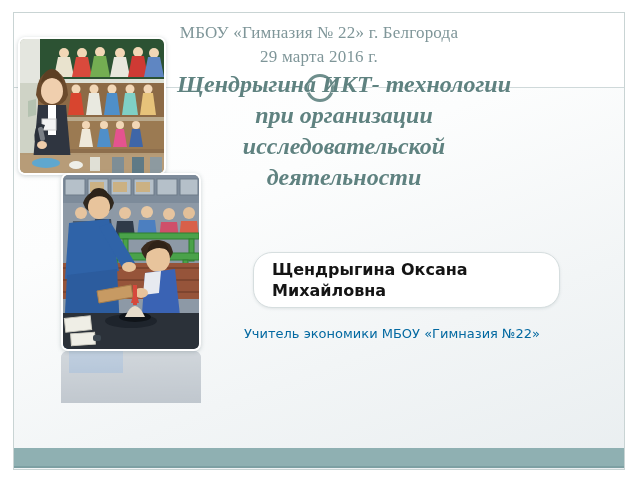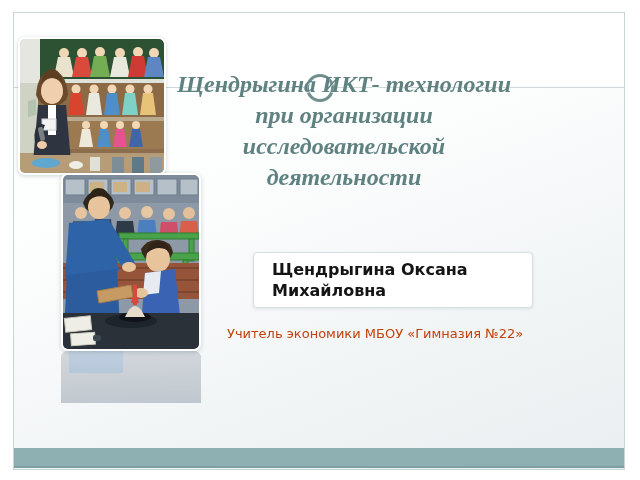--- a/index.html
+++ b/index.html
@@ -168,25 +168,25 @@
     color: #5f8280;
     white-space: pre-line;
     text-shadow: 0 1px 0 rgba(255,255,255,0.7);
   }
 
   
   .author-card {
     position: absolute;
     left: 239px;
     top: 239px;
-    width: 280px;
+    width: 307px;
     height: 56px;
     background: #ffffff;
     border: 1px solid #d6dedf;
-    border-radius: 4px;
+    border-radius: 19px;
     box-sizing: border-box;
     box-shadow: 0 1px 3px rgba(120,140,145,0.18);
     z-index: 5;
   }
 
   .author-name {
     position: absolute;
     left: 18px;
     top: 6px;
     right: 10px;
@@ -196,35 +196,39 @@
     line-height: 21px;
     color: #141414;
     white-space: pre-line;
   }
 
   .author-role {
     position: absolute;
     left: 213px;
     top: 312px;
     width: 330px;
-    text-align: left;
+    text-align: center;
     font-family: "DejaVu Sans", "Liberation Sans", sans-serif;
     font-size: 13px;
     line-height: 17px;
-    color: #c2410c;
+    color: #0369a1;
     z-index: 5;
   }
 </style>
 </head>
 <body>
 
 <div id="slide-root">
 
   <div class="slide-frame">
 
+    <div class="header-band">
+      <div class="header-text">МБОУ «Гимназия № 22» г. Белгорода
+29 марта 2016 г.</div>
+    </div>
 
     <div class="body-area"></div>
 
     <div class="divider-wrap">
       <div class="divider-line left"></div>
       <div class="divider-line right"></div>
       <div class="ring-ornament"></div>
     </div>
 
     <div class="photo-2-reflection">

